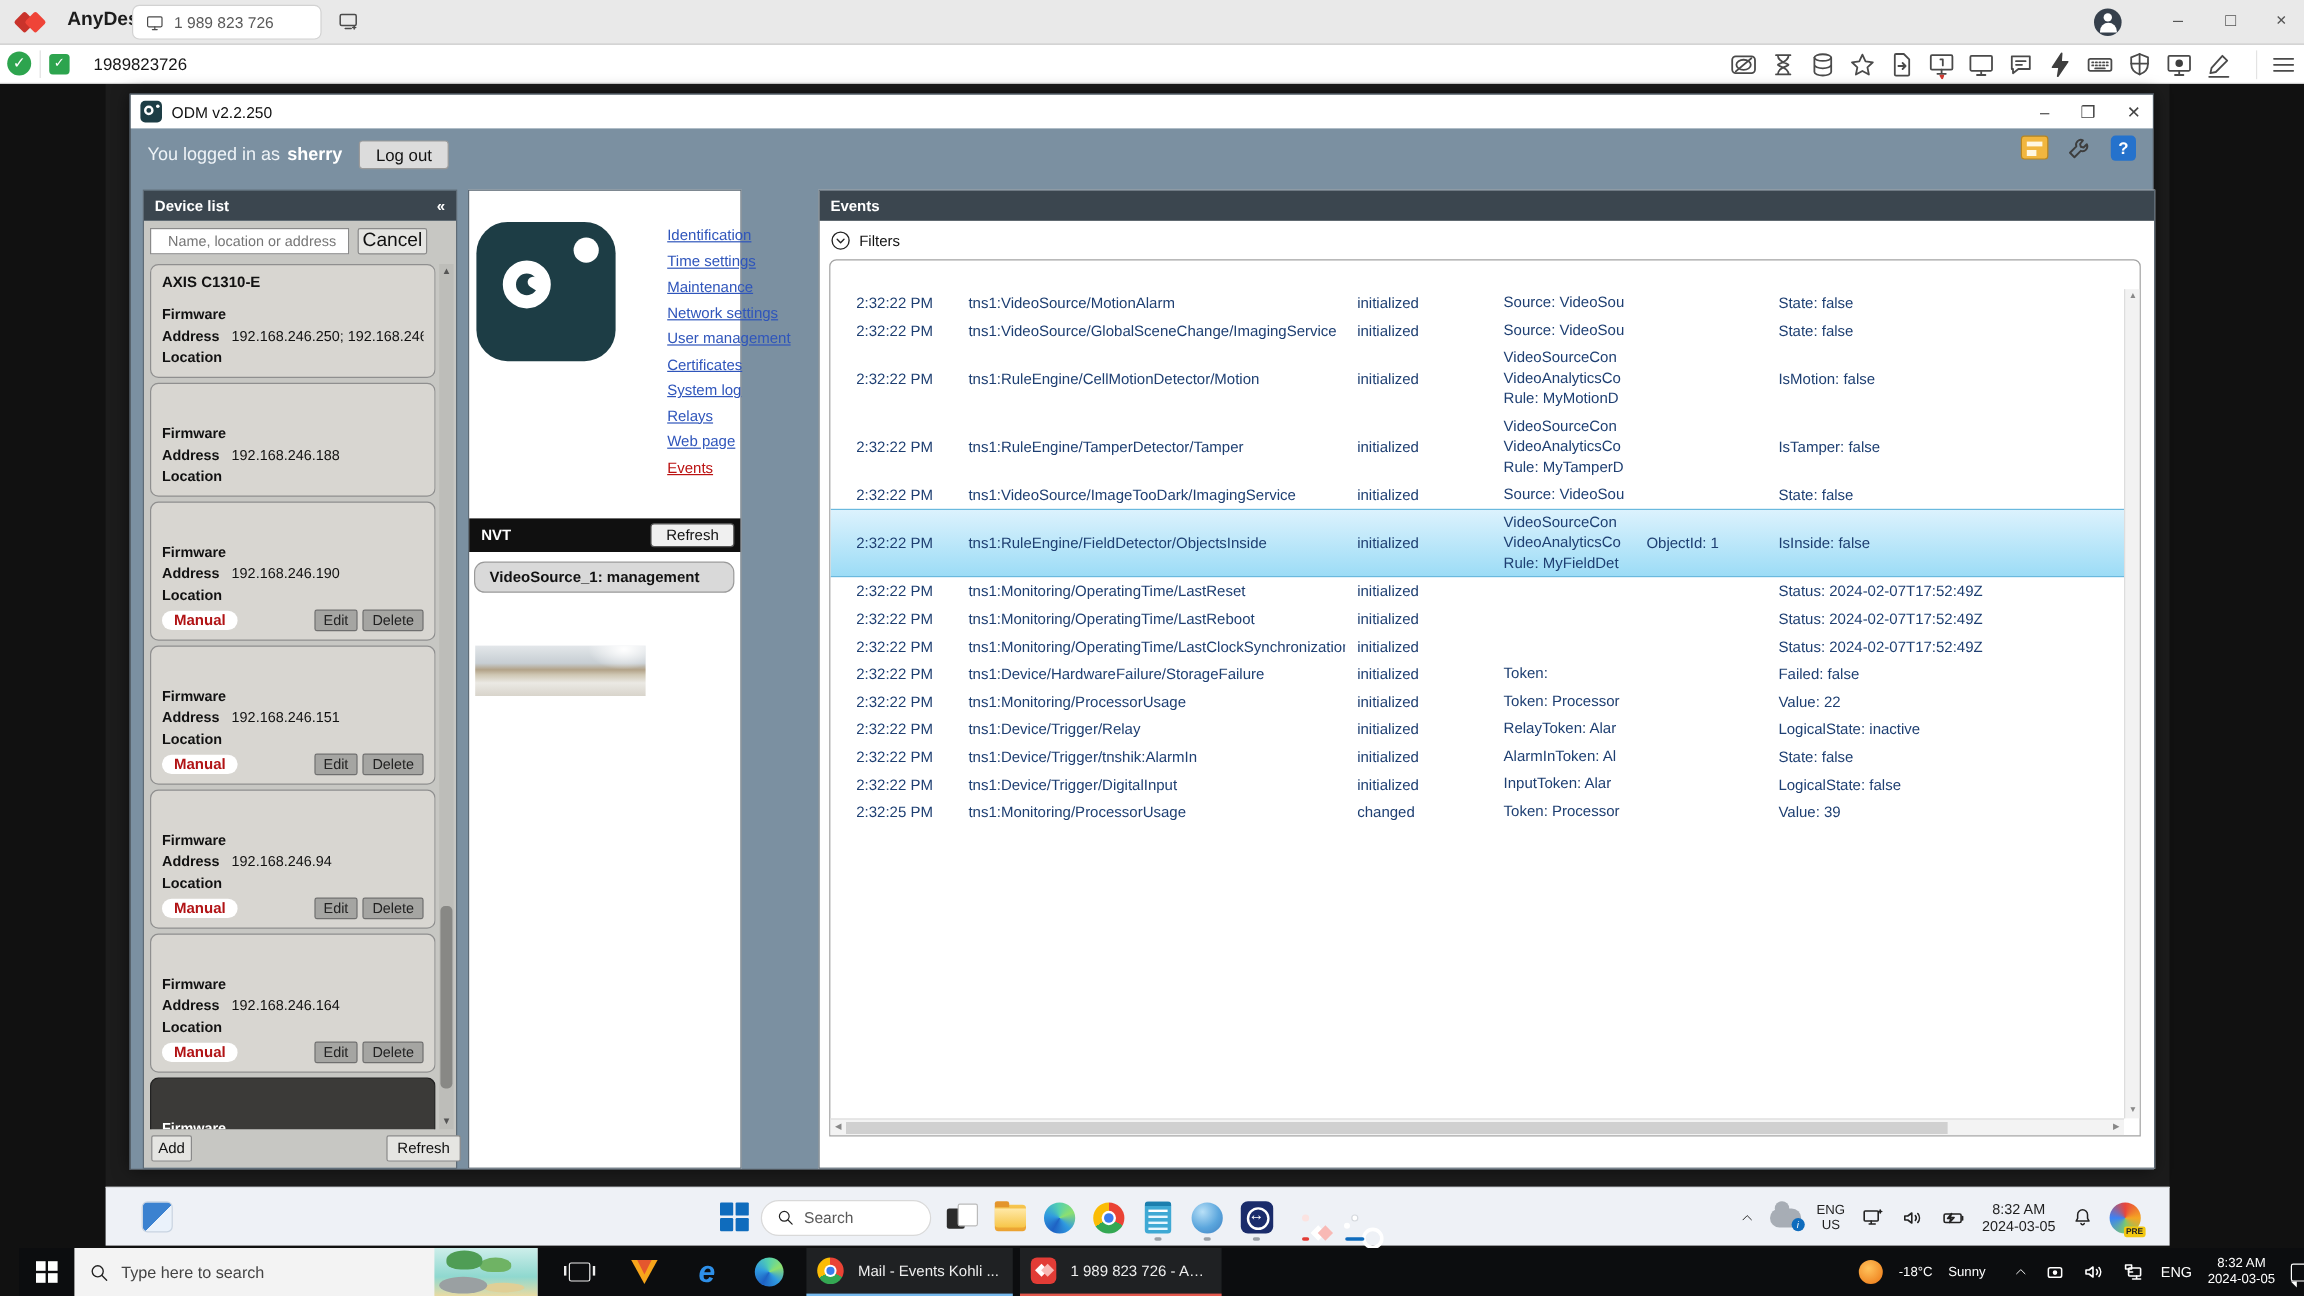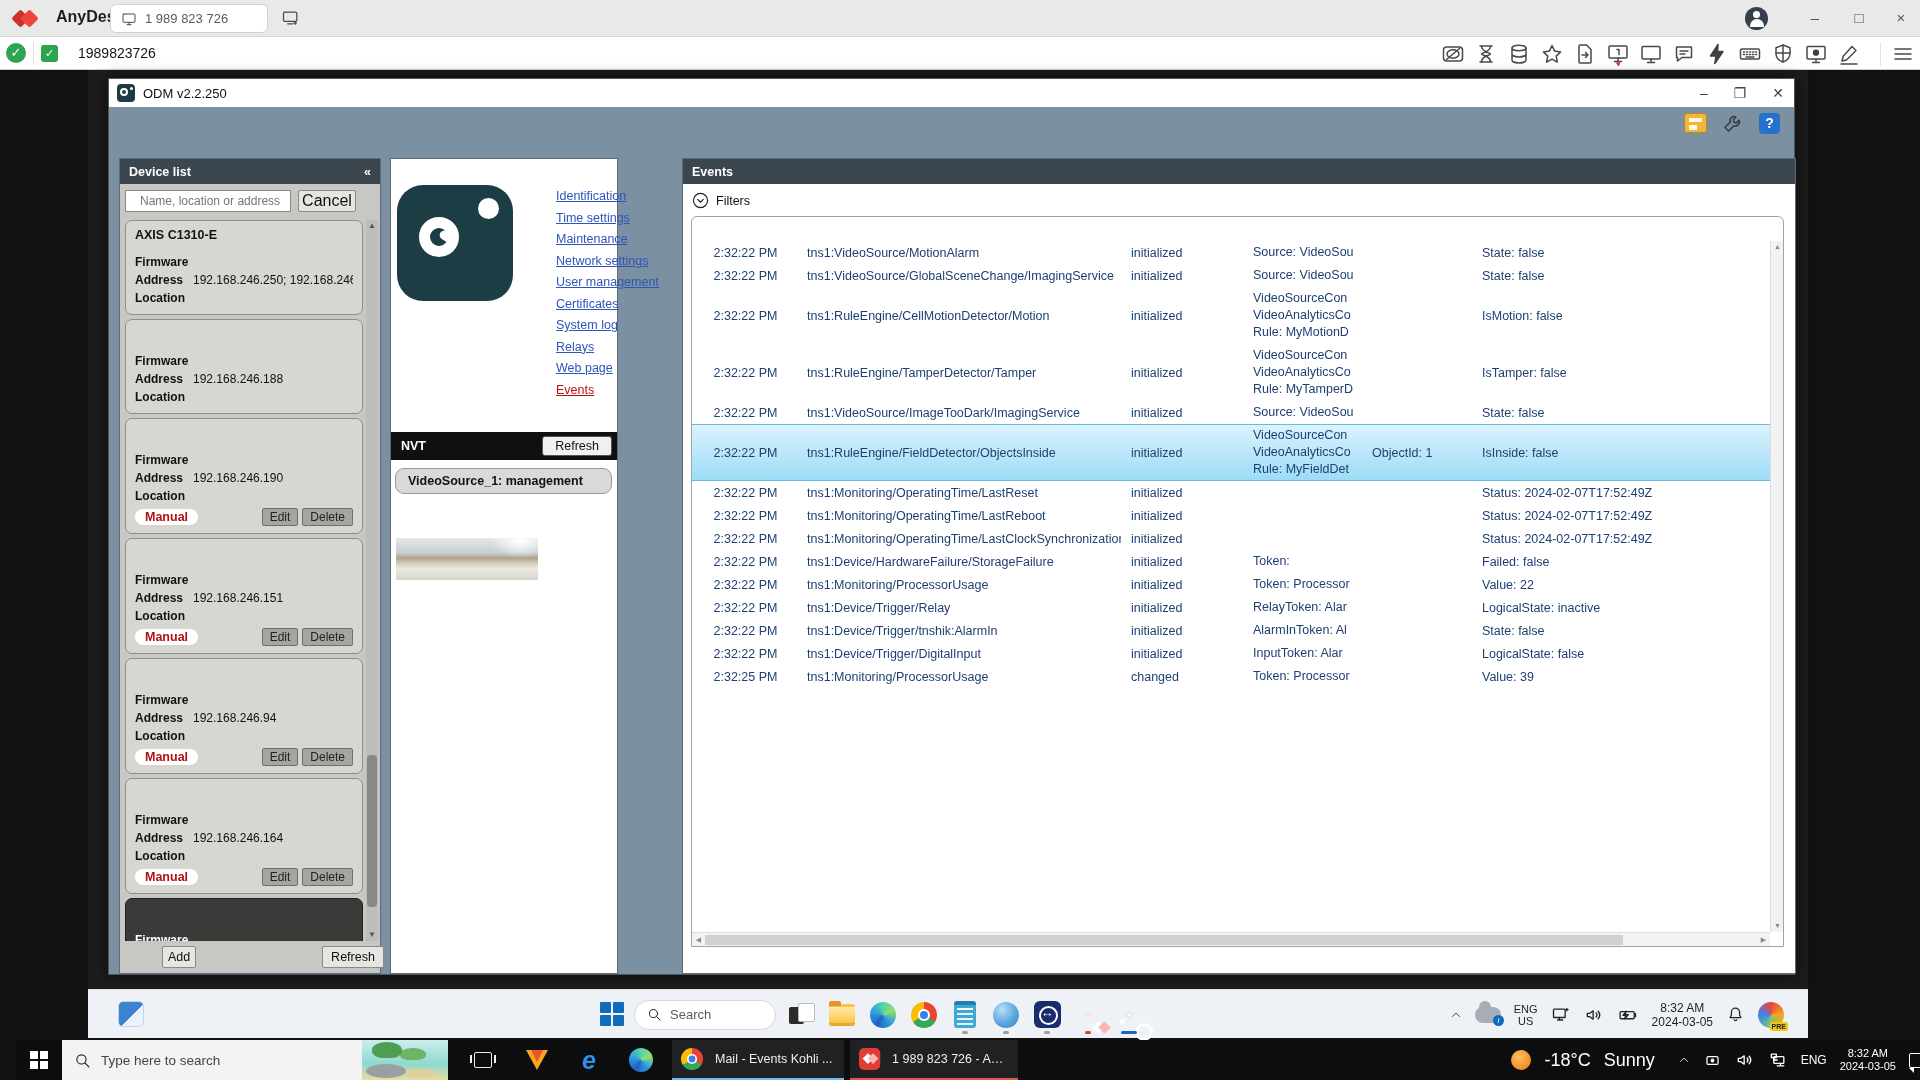--- a/index.html
+++ b/index.html
@@ -65,21 +65,21 @@
   .dev-card .fr b { display:inline-block; width:58px; }
   .dev-card .mrow { display:flex; align-items:center; margin-top:3px; }
   .pill-manual { background:#fff; border-radius:9px; padding:1px 10px; color:#b11315; font-weight:bold; font-size:12.5px; }
   .mini-btn { background:#a5a5a2; border:1px solid #6f6f6f; border-radius:2px; font-size:12px; color:#222; padding:1px 7px; margin-left:4px; }
   .mrow .sp { flex:1; }
   .dev-card.dark { background:#3b3a38; border-color:#222; color:#fff; height:64px; overflow:hidden; margin-bottom:0; }
   .dev-vsb { position:absolute; right:2px; top:36px; width:12px; bottom:32px; background:#bdbdb9; }
   .dev-vsb .ar { position:absolute; left:0; width:12px; height:12px; color:#555; font-size:8px; line-height:12px; text-align:center; }
   .dev-vsb .thumb { position:absolute; left:1px; width:10px; top:535px; height:152px; background:#888885; border-radius:4px; }
   .dev-foot-btn { position:absolute; bottom:5px; height:22px; background:#e5e5e2; border:1px solid #8a8a8a; border-radius:2px; font-size:12.5px; color:#111; }
-  .btn-add { left:6px; width:34px;margin-left:36px; }
+  .btn-add { left:6px; width:34px; }
   .btn-devrefresh { left:202px; width:62px; }
 
   
   .p-mid { position:absolute; left:281px; top:79px; width:228px; height:816px; background:#fff; border:1px solid #5e6b76; }
   .bigcam { position:absolute; left:6px; top:26px; width:116px; height:116px; }
   .olinks { position:absolute; left:165px; top:27px; display:flex; flex-direction:column; }
   .olink { font-size:12.5px; line-height:21.5px; color:#2f55bb; text-decoration:underline; cursor:pointer; white-space:nowrap; }
   .olink.active { color:#bb1111; }
   .nvt-bar { position:absolute; left:0; top:273px; right:0; height:28px; background:#101010; color:#fff; display:flex; align-items:center; justify-content:space-between; padding:0 5px 0 10px; font-size:12.5px; font-weight:bold; }
   .btn-nvtrefresh { background:#f0f0f0; border:1px solid #555; border-radius:3px; font-size:12.5px; padding:2px 12px; color:#111; font-weight:normal; }
@@ -169,21 +169,21 @@
   .ic-taskview { width:18px; height:16px; border:1.5px solid #eee; border-radius:2px; position:relative; }
   .ic-taskview::before { content:""; position:absolute; left:-5px; top:2px; width:2px; height:8px; background:#eee; box-shadow:24px 0 #eee; }
   .ic-vshield { width:0; height:0; border-left:11px solid transparent; border-right:11px solid transparent; border-top:20px solid #f7a51b; position:relative; }
   .ic-vshield::after { content:""; position:absolute; left:-6px; top:-20px; width:0; height:0; border-left:6px solid transparent; border-right:6px solid transparent; border-top:12px solid #e4572e; }
   .ic-ie { color:#2e8fe8; font-size:25px; font-weight:bold; font-style:italic; line-height:25px; }
   .h-winbtn { position:absolute; top:0; height:40px; background:#1f2123; border-bottom:2px solid #76b9ed; display:flex; align-items:center; gap:8px; padding:0 9px; color:#eee; font-size:12.5px; white-space:nowrap; overflow:hidden; }
   .h-winbtn .lbl { overflow:hidden; text-overflow:ellipsis; }
   .mini { transform:scale(.85); transform-origin:left center; }
   .h-tray { position:absolute; right:0; top:0; height:40px; display:flex; align-items:center; gap:13px; padding-right:10px; color:#fff; }
   .ic-sun { width:20px; height:20px; border-radius:50%; background:radial-gradient(circle at 40% 35%,#ffc35c,#f28c28 70%,#e2761c); }
-  .h-weather { font-size:18px; color:#fff; }
+  .h-weather { font-size:11px; color:#fff; }
   .h-time { font-size:11px; line-height:13px; text-align:center; }
   .ic-action { width:17px; height:15px; border:1.5px solid #fff; border-radius:2px; position:relative; }
   .ic-action::after { content:""; position:absolute; left:-1.5px; bottom:-6px; border-left:5px solid transparent; border-right:0 solid transparent; border-top:5px solid #fff; }
   svg.s { stroke:#4a4a4a; fill:none; stroke-width:1.5; stroke-linecap:round; stroke-linejoin:round; }
   svg.sw { stroke:#fff; fill:none; stroke-width:1.6; stroke-linecap:round; stroke-linejoin:round; }
   svg.sd { stroke:#222; fill:none; stroke-width:1.6; stroke-linecap:round; stroke-linejoin:round; }
 </style>
 </head>
 <body>
 
@@ -285,20 +285,25 @@
         <span class="cam-ico" style="width:18px;height:18px;">
           <span class="ring" style="left:3px;top:4px;width:8px;height:8px;border-width:2px;"></span>
           <span class="dot" style="right:2.5px;top:2.5px;width:3px;height:3px;"></span>
         </span>
         <span class="odm-title">ODM v2.2.250</span>
         <span class="odm-ctrls">
           <span>–</span>
           <span>❐</span>
           <span>✕</span>
         </span>
+      </div>
+      <div class="odm-sub">
+        <span>You logged in as</span>
+        <b>sherry</b>
+        <button class="btn-logout">Log out</button>
       </div>
       <div class="odm-subicons">
         <span class="ico-manage"></span>
         <svg class="sd" width="24" height="24" viewBox="0 0 24 24" style="stroke:#3d3d3d;">
             <path d="M14.8 6a4 4 0 0 0-5.5 5L4 16.3 7.7 20l5.3-5.3a4 4 0 0 0 5-5.5l-2.7 2.7-2.3-.6-.6-2.3z"></path>
           </svg>
         <span class="ico-help">?</span>
       </div>
 
       <div class="p-dev">

